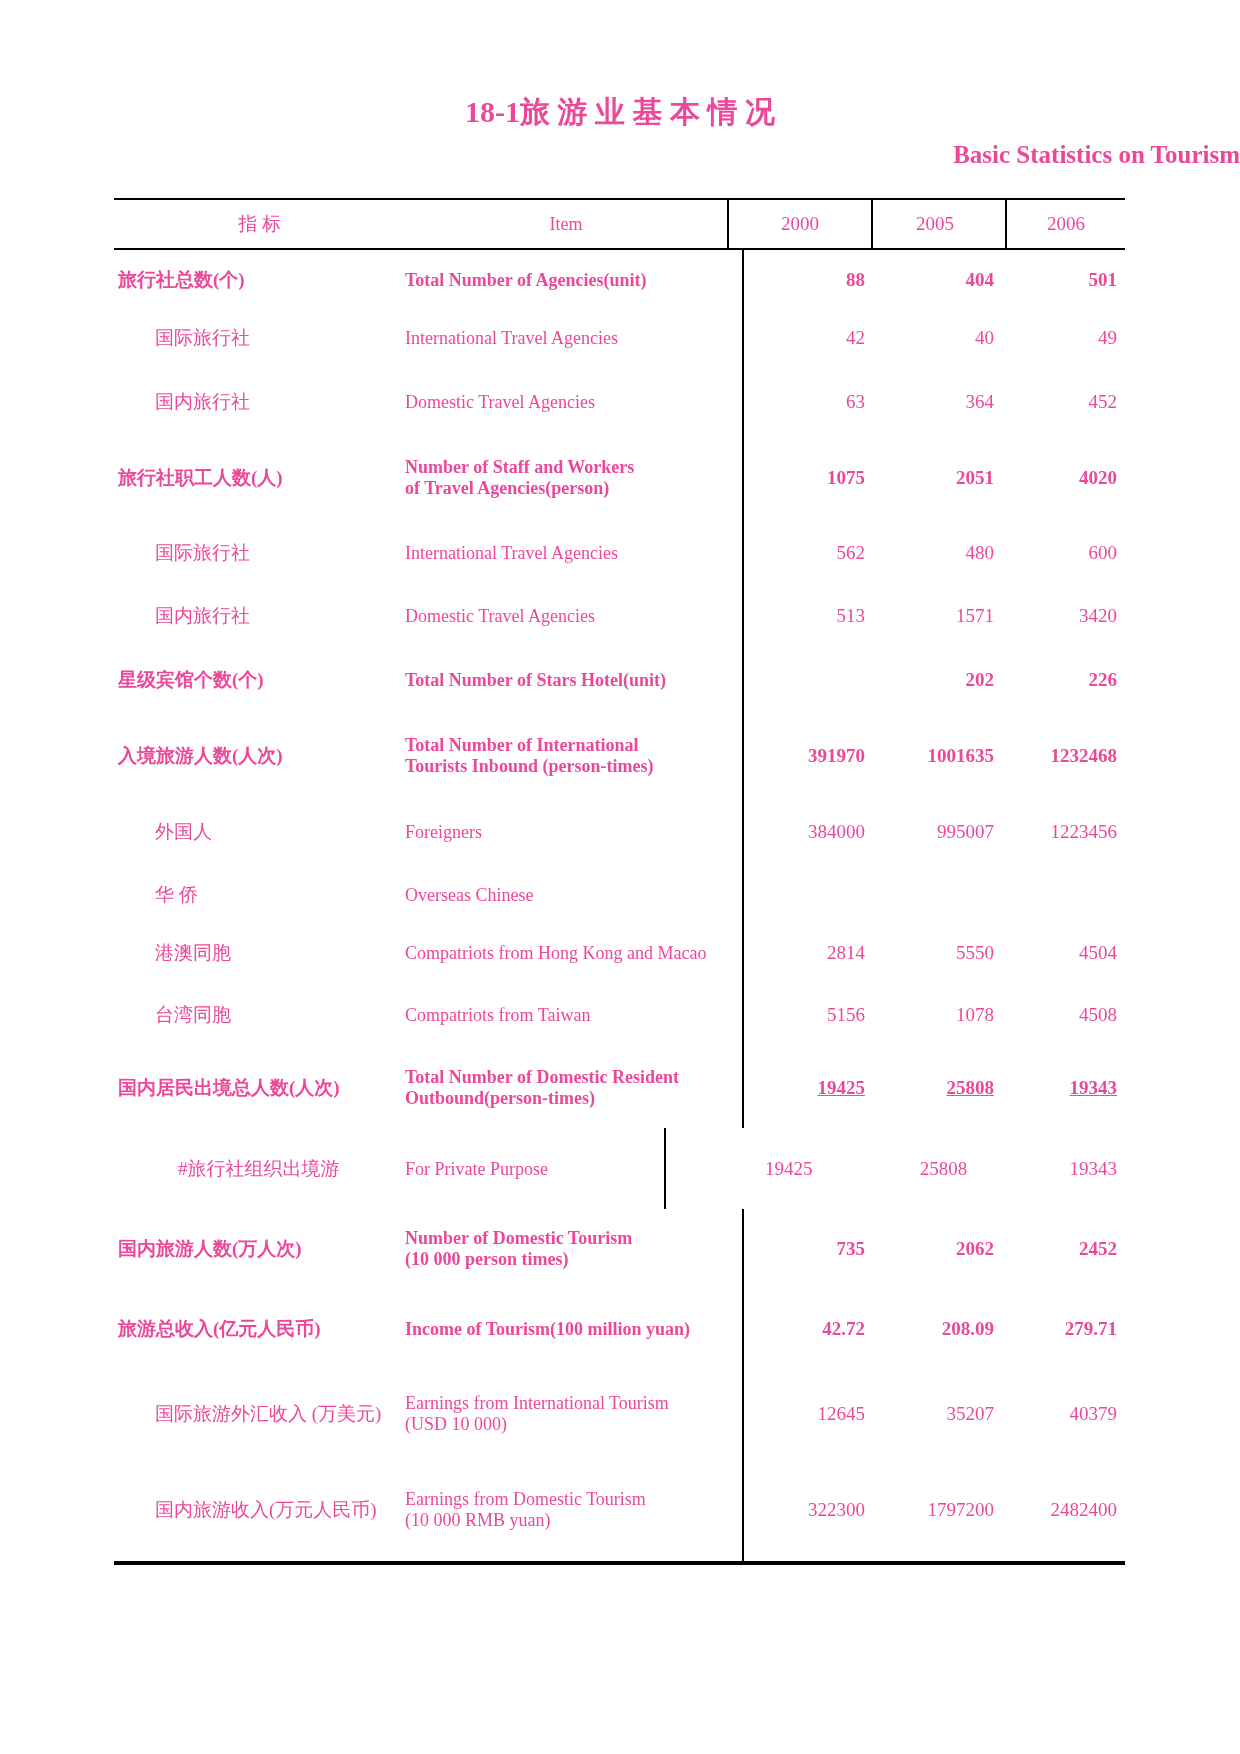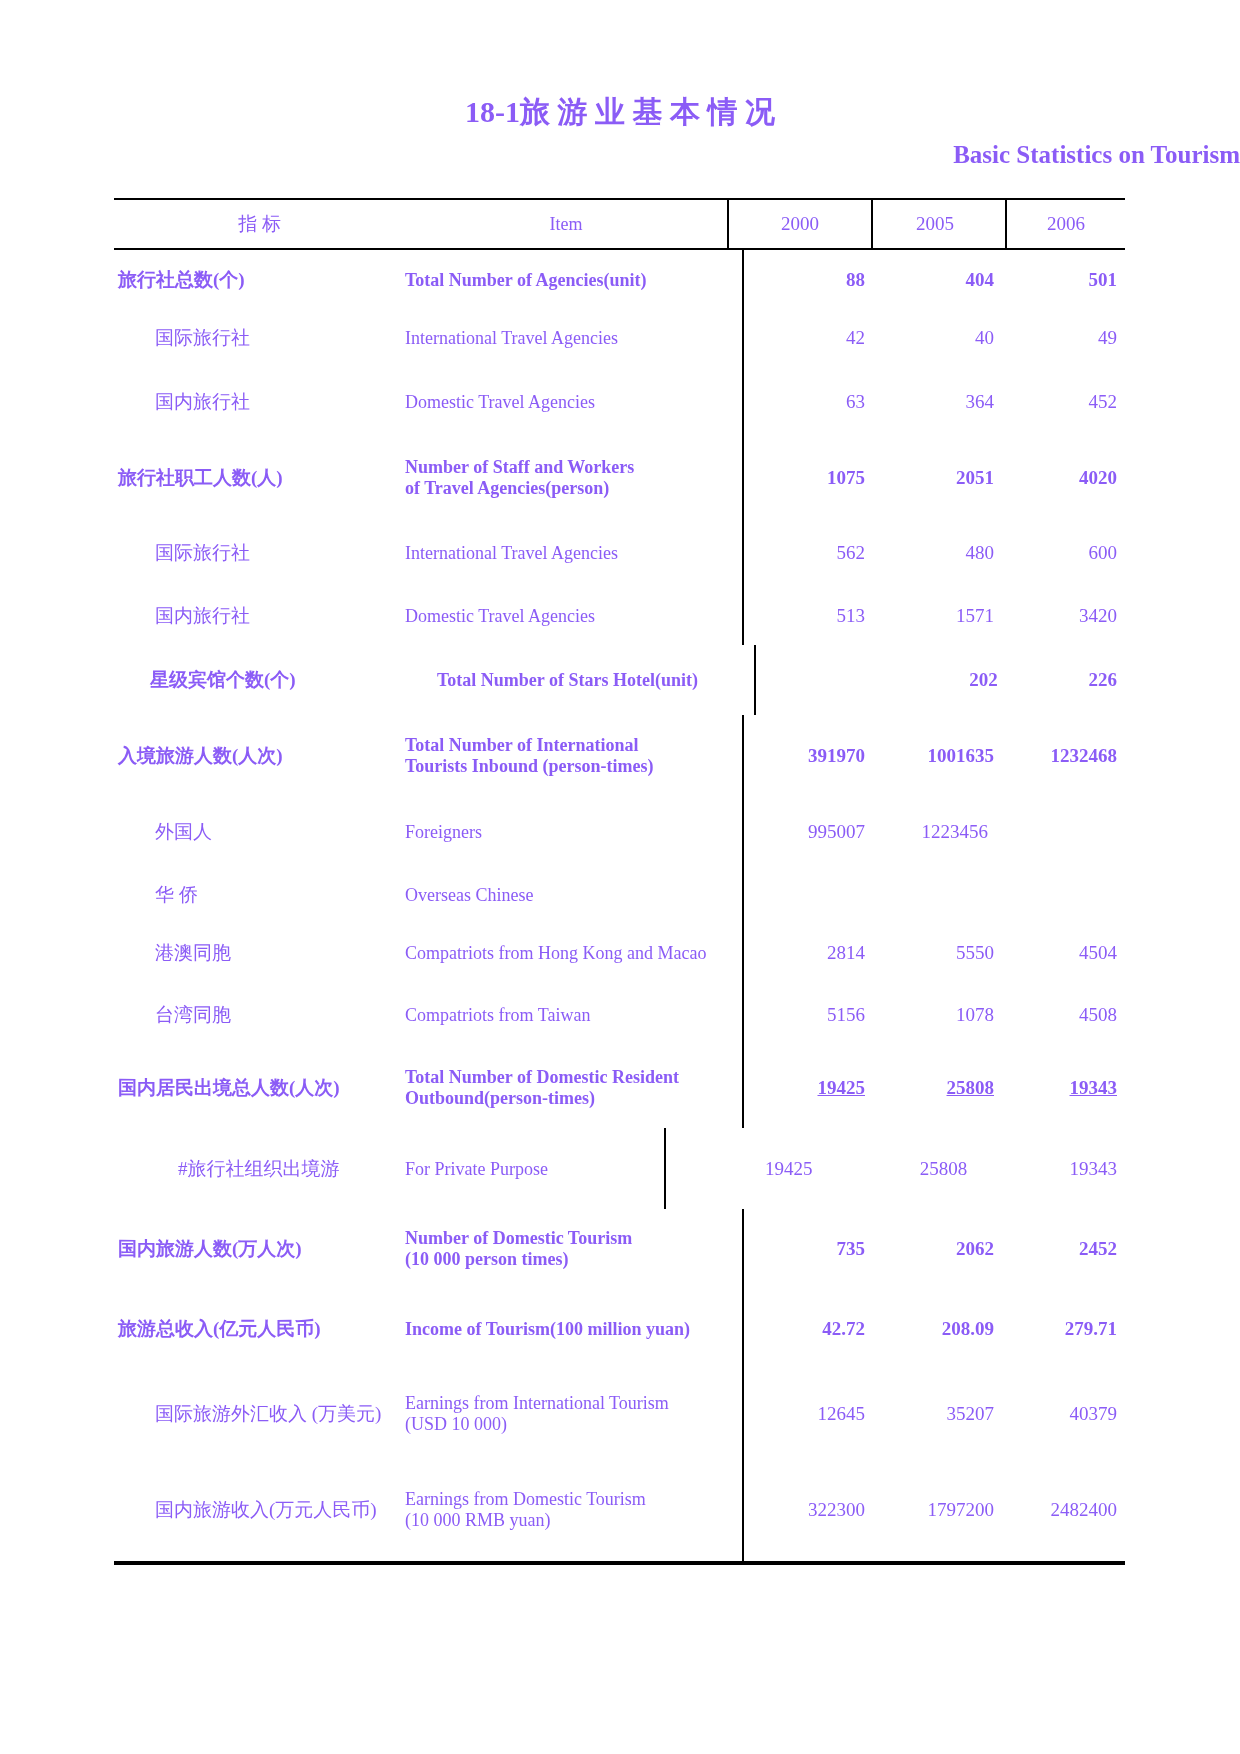--- a/index.html
+++ b/index.html
@@ -1,17 +1,17 @@
 <!DOCTYPE html>
 <html><head>
 <meta charset="utf-8">
 <style>
   html,body{margin:0;padding:0;background:#fff;}
   .page{position:relative;width:1240px;height:1754px;background:#ffffff;margin:0 auto;
-        font-family:"Liberation Serif","DejaVu Serif",serif;color:#8b5cf6;overflow:hidden;}
+        font-family:"Liberation Serif","DejaVu Serif",serif;color:#ec4899;overflow:hidden;}
   .doc-title{position:absolute;top:92px;left:0;width:100%;text-align:center;
              font-size:30px;font-weight:bold;white-space:pre;}
   .doc-subtitle{position:absolute;top:141px;left:0;width:100%;text-align:right;
                 font-size:25px;font-weight:bold;}
   .stat-table{position:absolute;left:114px;top:198px;width:1011px;
               border-bottom:4px solid #000;}
   .header-row{display:flex;height:52px;border-top:2px solid #000;border-bottom:2px solid #000;
               box-sizing:border-box;gap:8px;}
   .h-item{width:630px;border-right:2px solid #000;box-sizing:border-box;display:flex;}
   .h-zh{width:291px;text-align:center;align-self:center;font-size:19px;white-space:pre;}
@@ -99,21 +99,21 @@
         </div>
         <div class="row" style="height: 58px;">
           <div class="c-item">
             <span class="zh ind-sub">国内旅行社</span>
             <span class="en">Domestic Travel Agencies</span>
           </div>
           <div class="c-val">513</div>
           <div class="c-val">1571</div>
           <div class="c-val last">3420</div>
         </div>
-        <div class="row bold" style="height: 70px; margin-left: 32px;">
+        <div class="row bold" style="height: 70px;">
           <div class="c-item">
             <span class="zh ind-main">星级宾馆个数(个)</span>
             <span class="en">Total Number of Stars Hotel(unit)</span>
           </div>
           <div class="c-val"></div>
           <div class="c-val">202</div>
           <div class="c-val last">226</div>
         </div>
         <div class="row bold" style="height: 82px;">
           <div class="c-item">
@@ -123,20 +123,21 @@
           </div>
           <div class="c-val">391970</div>
           <div class="c-val">1001635</div>
           <div class="c-val last">1232468</div>
         </div>
         <div class="row" style="height: 69px;">
           <div class="c-item">
             <span class="zh ind-sub">外国人</span>
             <span class="en">Foreigners</span>
           </div>
+          <div class="c-val">384000</div>
           <div class="c-val">995007</div>
           <div class="c-val last">1223456</div>
         </div>
         <div class="row" style="height: 58px;">
           <div class="c-item">
             <span class="zh ind-sub">华 侨</span>
             <span class="en">Overseas Chinese</span>
           </div>
           <div class="c-val"></div>
           <div class="c-val"></div>

